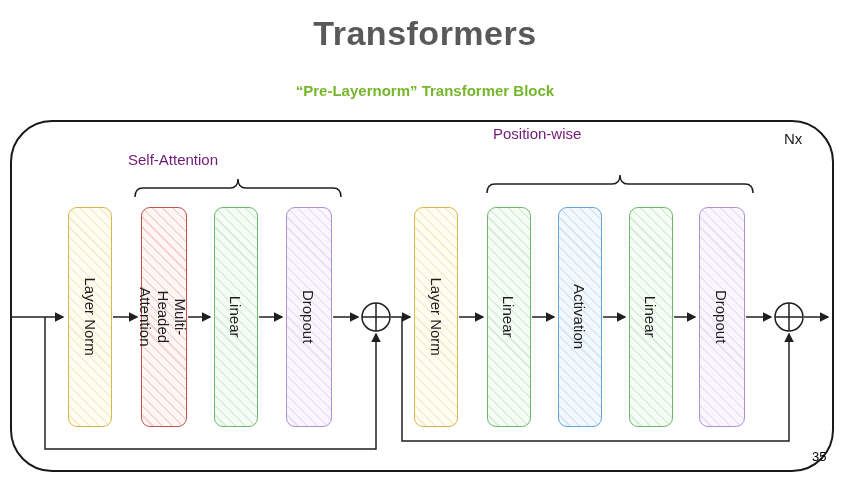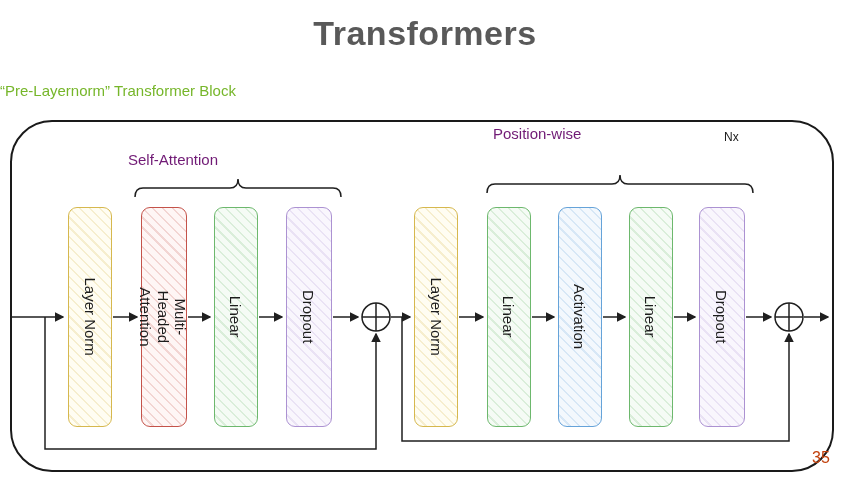--- a/index.html
+++ b/index.html
@@ -5,32 +5,32 @@
   html,body { margin:0; padding:0; background:#ffffff; }
   #stage {
     position:relative; width:850px; height:477px; background:#ffffff; overflow:hidden;
     font-family:"Liberation Sans", sans-serif; color:#1a1a1a;border-radius:9px;
   }
   .title {
     position:absolute; top:14px; left:0; width:850px; text-align:center;
     font-size:34px; font-weight:700; color:#595959; letter-spacing:0.5px;
   }
   .subtitle {
-    position:absolute; top:82px; left:0; width:850px; text-align:left;
-    font-size:15px; font-weight:400; color:#76b62a;
+    position:absolute; top:82px; left:0; width:850px; text-align:center;
+    font-size:15px; font-weight:700; color:#76b62a;
   }
   .bigbox {
     position:absolute; left:10px; top:120px; width:820px; height:348px;
     border:2px solid #1a1a1a; border-radius:42px; background:#ffffff;
   }
   .group-label {
     position:absolute; text-align:left; font-size:15px; color:#701a75; line-height:1.3;
   }
-  .nx-label { position:absolute; left:724px; top:130px; width:50px; font-size:12px; color:#1a1a1a; }
-  .page-number { position:absolute; left:812px; top:449px; width:30px; font-size:16px; color:#c2410c; }
+  .nx-label { position:absolute; left:784px; top:130px; width:50px; font-size:15px; color:#1a1a1a; }
+  .page-number { position:absolute; left:812px; top:449px; width:30px; font-size:13px; color:#000000; }
 
   .block {
     position:absolute; top:207px; height:220px; box-sizing:border-box;
     border:1.6px solid; border-radius:9px;
     display:flex; align-items:center; justify-content:center;
   }
   .vlabel {
     transform:rotate(90deg); white-space:nowrap; font-size:15px; color:#1d1d1d;
     text-align:center; line-height:1.15;
   }

